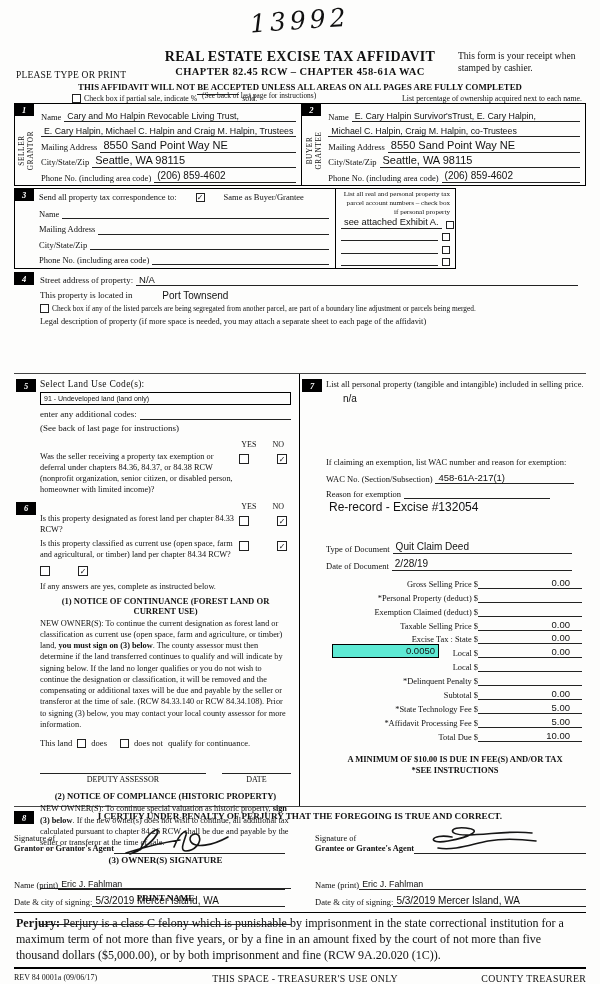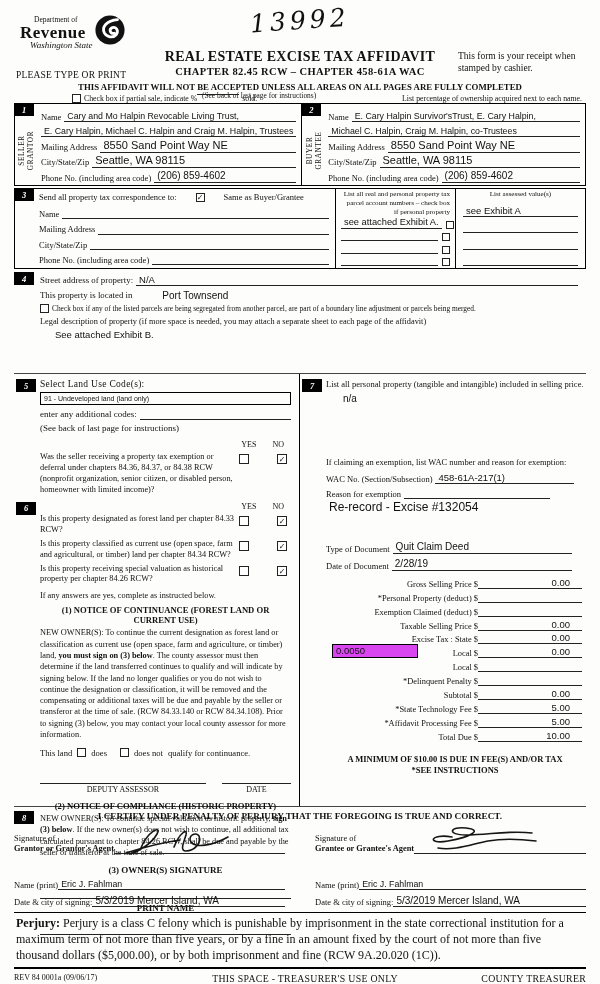--- a/index.html
+++ b/index.html
@@ -77,32 +77,32 @@
   .q { display:flex; margin-top:3px; }
   .qt { flex:1; font-size:8.3px; line-height:1.32; padding-right:4px; }
   .qb { width:52px; flex:none; display:flex; justify-content:space-between; padding:2px 4px 0 0; }
   .para { font-size:8.3px; line-height:1.36; margin-top:2px; }
   .ctr { text-align:center; }
   .deprow { display:flex; margin-top:16px; gap:16px; }
   .deprow .ul { height:10px; }
   .deplabs { display:flex; gap:16px; font-size:8px; margin-top:1px; }
   .deplabs div { text-align:center; }
   .w1 { flex:2.4; } .w2 { flex:1; }
-  .qualify { display:flex; align-items:flex-start; gap:5px; font-size:8.6px; margin-top:8px; }
+  .qualify { display:flex; align-items:flex-end; gap:5px; font-size:8.6px; margin-top:8px; }
   .sigline-l { border-bottom:1px solid #222; height:14px; margin-top:2px; }
   
   .rcol { flex:1; padding:5px 2px 0 26px; position:relative; }
   .rcol .sq { top:5px; }
   .s7lab { font-size:8.5px; line-height:1.4; }
   .finrow { display:flex; align-items:flex-end; height:13.9px; position:relative; }
   .finlab { width:152px; text-align:right; white-space:nowrap; font-size:8.4px; }
   .finline { flex:1; border-bottom:1px solid #222; display:flex; justify-content:flex-end; margin-right:2px; }
   .finline .v { padding-right:12px; }
-  .ratebox { position:absolute; left:6px; bottom:0; width:86px; height:14px; border:1.2px solid #000;
-             display:flex; align-items:center; justify-content:flex-start; background:#d946ef; }
+  .ratebox { position:absolute; left:6px; bottom:0; width:107px; height:14px; border:1.2px solid #000;
+             display:flex; align-items:center; justify-content:flex-end; background:#5eead4; }
   
   .sec8 { position:relative; padding-top:4px; }
   .sec8 .sq { left:0; top:4px; }
   .certify { text-align:center; font-weight:bold; font-size:9.2px; }
   .sigcols { display:flex; gap:30px; margin-top:5px; }
   .sigcol { flex:1; }
   .sigrow { display:flex; align-items:flex-end; height:28px; position:relative; }
   .siglab { font-size:8.4px; line-height:1.2; white-space:nowrap; }
   .sigline { flex:1; border-bottom:1px solid #222; position:relative; height:100%; }
   .sigline svg { position:absolute; left:4px; bottom:-5px; }
@@ -115,31 +115,20 @@
   .footer .fc { flex:1; text-align:center; font-size:9.8px; letter-spacing:0.3px; }
   .footer .fr2 { width:160px; text-align:right; font-size:9.8px; letter-spacing:0.3px; }
   .stamp { margin-top:18px; margin-left:16px; font-family:"DejaVu Sans Mono", monospace; font-size:11px; letter-spacing:1px; color:#333; }
 </style>
 </head>
 <body>
 
 <div class="page">
 
   <div class="hdr">
-    <div class="logo">
-      <div class="logotxt">
-        <div class="l1">Department of</div>
-        <div class="l2">Revenue</div>
-        <div class="l3">Washington State</div>
-      </div>
-      <svg class="swoosh" width="32" height="32" viewBox="0 0 34 34">
-        <circle cx="17" cy="17" r="15.5" fill="#111"></circle>
-        <path d="M25,6 C13,7 8,14 11,20 C13.5,24.5 20,26 23.5,22 C26.5,18.5 24,13 19.5,14.5 C15.5,16 17,21.5 21.5,20.5" stroke="#fff" stroke-width="3" fill="none" stroke-linecap="round"></path>
-      </svg>
-    </div>
     <div class="hand">13992</div>
     <div class="title">REAL ESTATE EXCISE TAX AFFIDAVIT</div>
     <div class="subtitle">CHAPTER 82.45 RCW – CHAPTER 458-61A WAC</div>
     <div class="receipt">This form is your receipt when stamped by cashier.</div>
     <div class="ptop">PLEASE TYPE OR PRINT</div>
     <div class="warn">THIS AFFIDAVIT WILL NOT BE ACCEPTED UNLESS ALL AREAS ON ALL PAGES ARE FULLY COMPLETED</div>
     <div class="seeback1">(See back of last page for instructions)</div>
     <div class="partialrow">
       <span class="cb"></span>
       <span style="margin-left:3px;">Check box if partial sale, indicate %</span>
@@ -265,55 +254,39 @@
         </div>
       <div class="prow">
           <span class="ul"></span>
           <span class="cb"></span>
         </div>
       <div class="prow">
           <span class="ul"></span>
           <span class="cb"></span>
         </div>
     </div>
-    <div class="assess">
-      <div class="ph">List assessed value(s)</div>
-      <div class="arow">
-          <span class="ul"><span class="v">see Exhibit A</span></span>
-        </div>
-      <div class="arow">
-          <span class="ul"></span>
-        </div>
-      <div class="arow">
-          <span class="ul"></span>
-        </div>
-      <div class="arow">
-          <span class="ul"></span>
-        </div>
-    </div>
   </div>
 
   <div class="sec4">
     <div class="sq">4</div>
     <div class="fr" style="margin-right:8px;">
         <span class="lab" style="font-size:8.8px;">Street address of property:</span>
       <span class="ul">
           <span class="v">N/A</span>
         </span>
       </div>
     <div class="fr" style="height:15px;">
         <span class="lab" style="font-size:8.8px;">This property is located in</span>
       <span class="v v10" style="margin-left:24px;">Port Townsend</span>
       </div>
     <div style="display:flex; align-items:flex-start; gap:3px; margin-top:3px;">
       <span class="cb"></span>
       <span class="small">Check box if any of the listed parcels are being segregated from another parcel, are part of a boundary line adjustment or parcels being merged.</span>
     </div>
     <div style="font-size:8.3px; margin-top:4px;">Legal description of property (if more space is needed, you may attach a separate sheet to each page of the affidavit)</div>
-    <div class="v" style="margin-left:12px; margin-top:4px;">See attached Exhibit B.</div>
   </div>
 
   <div class="main">
     <div class="lcol">
 
       <div class="sub">
         <div class="sq">5</div>
         <div style="font-size:9.5px; letter-spacing:0.3px;">Select Land Use Code(s):</div>
         <div class="selbox">
             <span class="v">91 - Undeveloped land (land only)</span>
@@ -350,21 +323,20 @@
             </div>
         </div>
         <div class="q">
           <div class="qt">Is this property classified as current use (open space, farm and agricultural, or timber) land per chapter 84.34 RCW?</div>
           <div class="qb">
               <span class="cb cb10"></span>
               <span class="cb cb10">✓</span>
             </div>
         </div>
         <div class="q">
-          <div class="qt">Is this property receiving special valuation as historical property per chapter 84.26 RCW?</div>
           <div class="qb">
               <span class="cb cb10"></span>
               <span class="cb cb10">✓</span>
             </div>
         </div>
         <div style="font-size:8.3px; margin-top:6px;">If any answers are yes, complete as instructed below.</div>
         <div class="b ctr" style="font-size:8.6px; margin-top:5px;">(1) NOTICE OF CONTINUANCE (FOREST LAND OR CURRENT USE)</div>
         <div class="para"><span>NEW OWNER(S): To continue the current designation as forest land or classification as current use (open space, farm and agriculture, or timber) land, </span><span class="b">you must sign on (3) below</span><span>. The county assessor must then determine if the land transferred continues to qualify and will indicate by signing below. If the land no longer qualifies or you do not wish to continue the designation or classification, it will be removed and the compensating or additional taxes will be due and payable by the seller or transferor at the time of sale. (RCW 84.33.140 or RCW 84.34.108). Prior to signing (3) below, you may contact your local county assessor for more information.</span></div>
         <div class="qualify">
           <span>This land</span>

